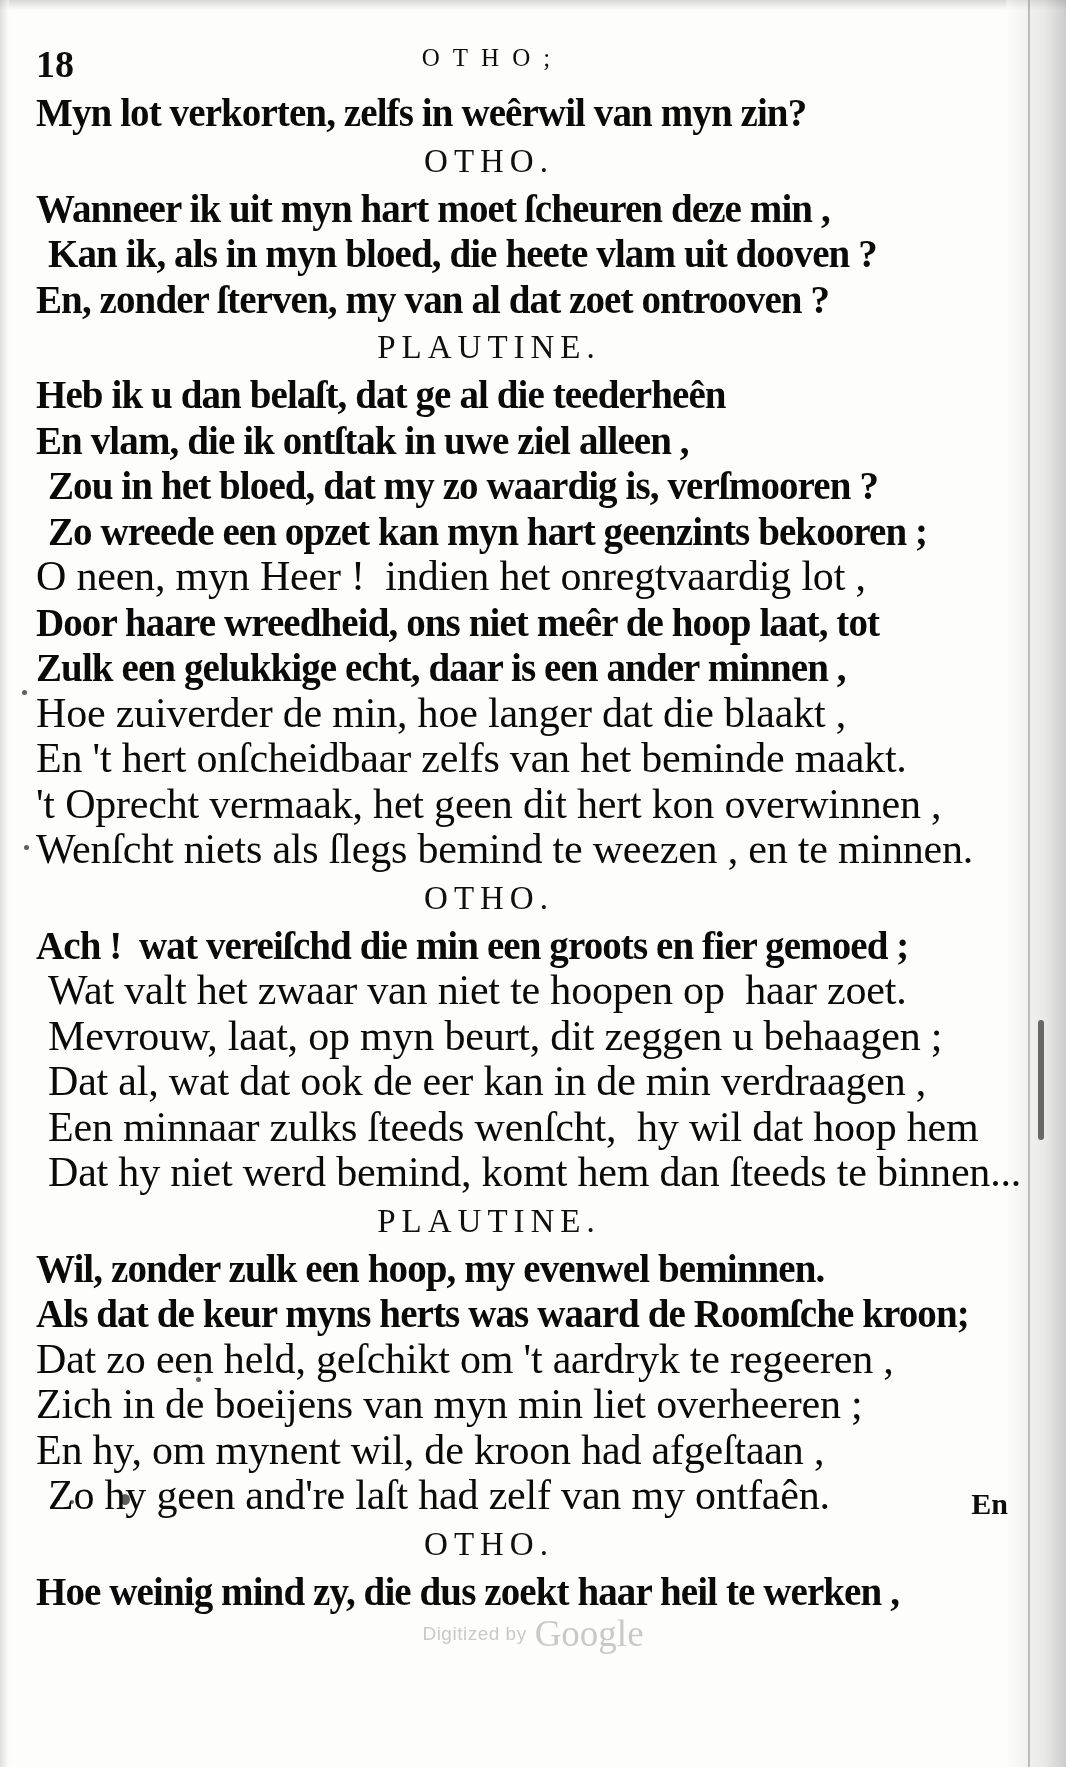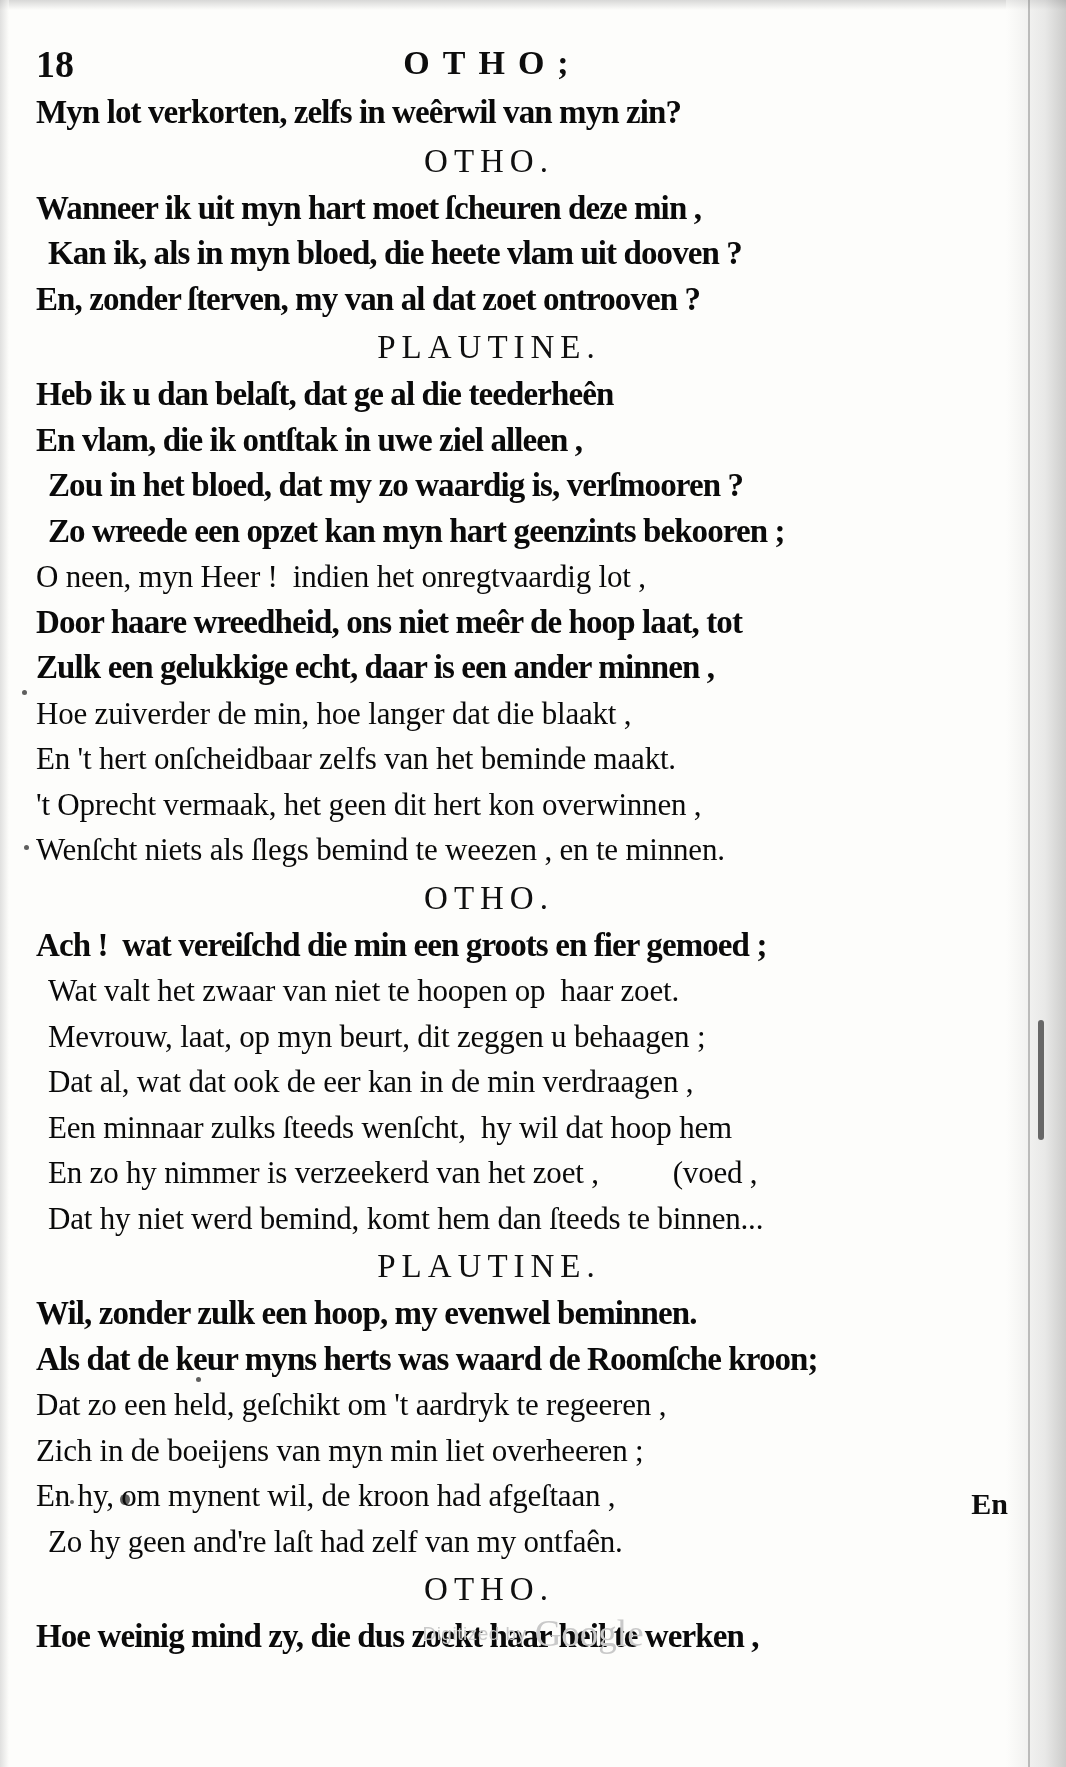--- a/index.html
+++ b/index.html
@@ -87,22 +87,22 @@
     letter-spacing: 0px;
     color: #0d0d0d;
     font-family: "Liberation Serif", serif;
   }
   .head-title {
     position: absolute;
     left: 0;
     right: 0;
     top: 4px;
     text-align: center;
-    font-size: 34px;
-    font-weight: bold;
+    font-size: 25px;
+    font-weight: normal;
     letter-spacing: 13px;
     color: #0d0d0d;
     text-indent: 13px;
   }
 
   
   .speaker {
     text-align: center;
     font-size: 27px;
     letter-spacing: 6px;
@@ -110,32 +110,32 @@
     margin: 7px 0 6px 0;
     text-indent: 6px;
     font-family: "Liberation Serif", serif;
   }
   .speaker .cap {
     font-size: 33px;
   }
 
   
   .verse {
-    font-size: 31px;
+    font-size: 42px;
     line-height: 45.5px;
     color: #0a0a0a;
     white-space: pre;
     letter-spacing: -0.2px;
     font-family: "Liberation Serif", serif;
   }
   .verse.indent {
     padding-left: 12px;
   }
   
-  .verse.heavy { font-weight: bold; letter-spacing: -0.9px; font-size: 33px; }
+  .verse.heavy { font-weight: bold; letter-spacing: -0.9px; font-size: 39px; }
   .verse.light { font-weight: normal; }
 
   .runover {
     display: inline-block;
     padding-left: 74px;
   }
 
   
   .catchword {
     position: absolute;
@@ -219,21 +219,20 @@
 
     <div class="speaker">
       <span class="cap">OTHO.</span>
     </div>
     <div class="verse heavy">Ach !  wat vereiſchd die min een groots en fier gemoed ;</div>
     <div class="verse light indent">Wat valt het zwaar van niet te hoopen op  haar zoet.</div>
     <div class="verse light indent">Mevrouw, laat, op myn beurt, dit zeggen u behaagen ;</div>
     <div class="verse light indent">Dat al, wat dat ook de eer kan in de min verdraagen ,</div>
     <div class="verse light indent">Een minnaar zulks ſteeds wenſcht,  hy wil dat hoop hem</div>
 
-    <div class="verse light indent"><span>En zo hy nimmer is verzeekerd van het zoet ,</span><span class="runover">(voed ,</span></div>
     <div class="verse light indent">Dat hy niet werd bemind, komt hem dan ſteeds te binnen...</div>
 
     <div class="speaker">
       <span class="cap">PLAUTINE.</span>
     </div>
     <div class="verse heavy">Wil, zonder zulk een hoop, my evenwel beminnen.</div>
     <div class="verse heavy">Als dat de keur myns herts was waard de Roomſche kroon;</div>
     <div class="verse light">Dat zo een held, geſchikt om 't aardryk te regeeren ,</div>
     <div class="verse light">Zich in de boeijens van myn min liet overheeren ;</div>
     <div class="verse light">En hy, om mynent wil, de kroon had afgeſtaan ,</div>

